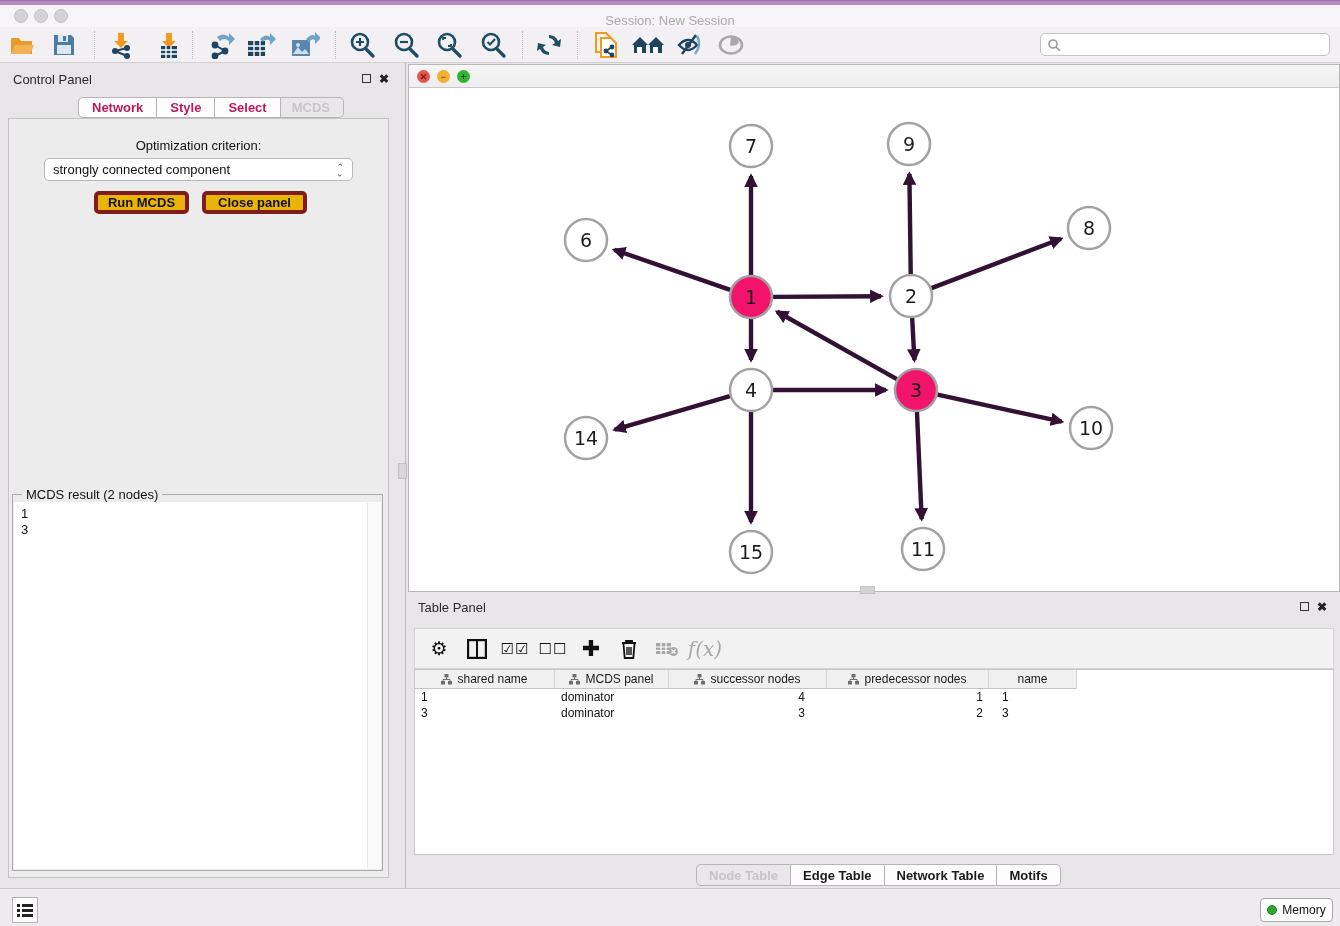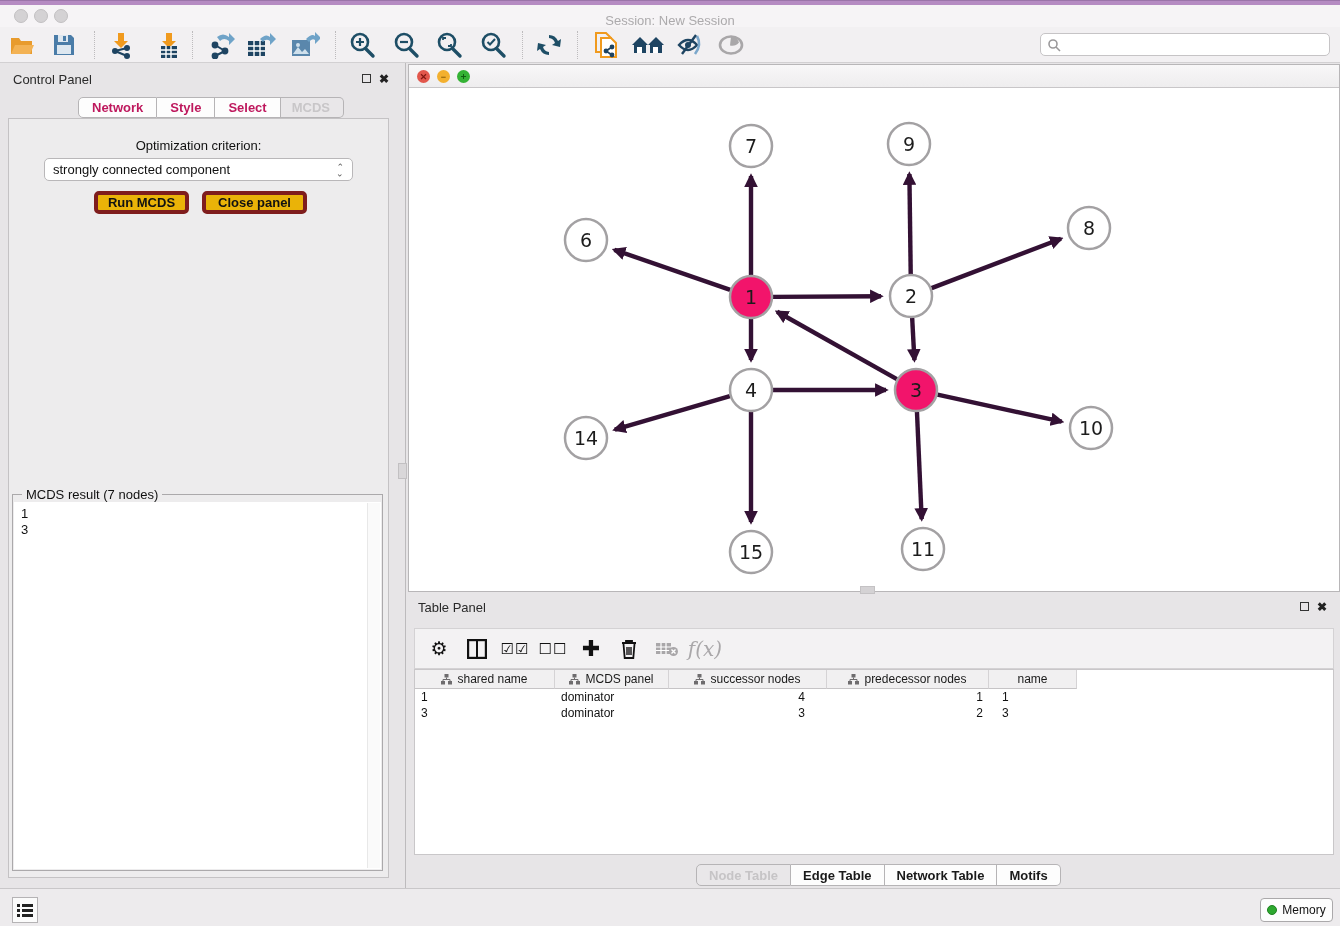--- a/index.html
+++ b/index.html
@@ -242,21 +242,21 @@
   <span>strongly connected component</span>
   <span class="stepper">
       <span>⌃</span>
       <span style="transform:rotate(180deg)">⌃</span>
     </span>
 </div>
 <div class="abs cp-btn" style="left:94px; top:191px; width:95px">Run MCDS</div>
 <div class="abs cp-btn" style="left:202px; top:191px; width:105px">Close panel</div>
 
 <div class="abs groupbox"></div>
-<div class="abs groupbox-label">MCDS result (7 nodes)</div>
+<div class="abs groupbox-label">MCDS result (2 nodes)</div>
 <div class="abs result-area">
   <div>1</div>
   <div>3</div>
 </div>
 <div class="abs result-scroll"></div>
 
 <div class="abs v-split"></div>
 <div class="abs v-grip"></div>
 
 <div class="abs net-win">

